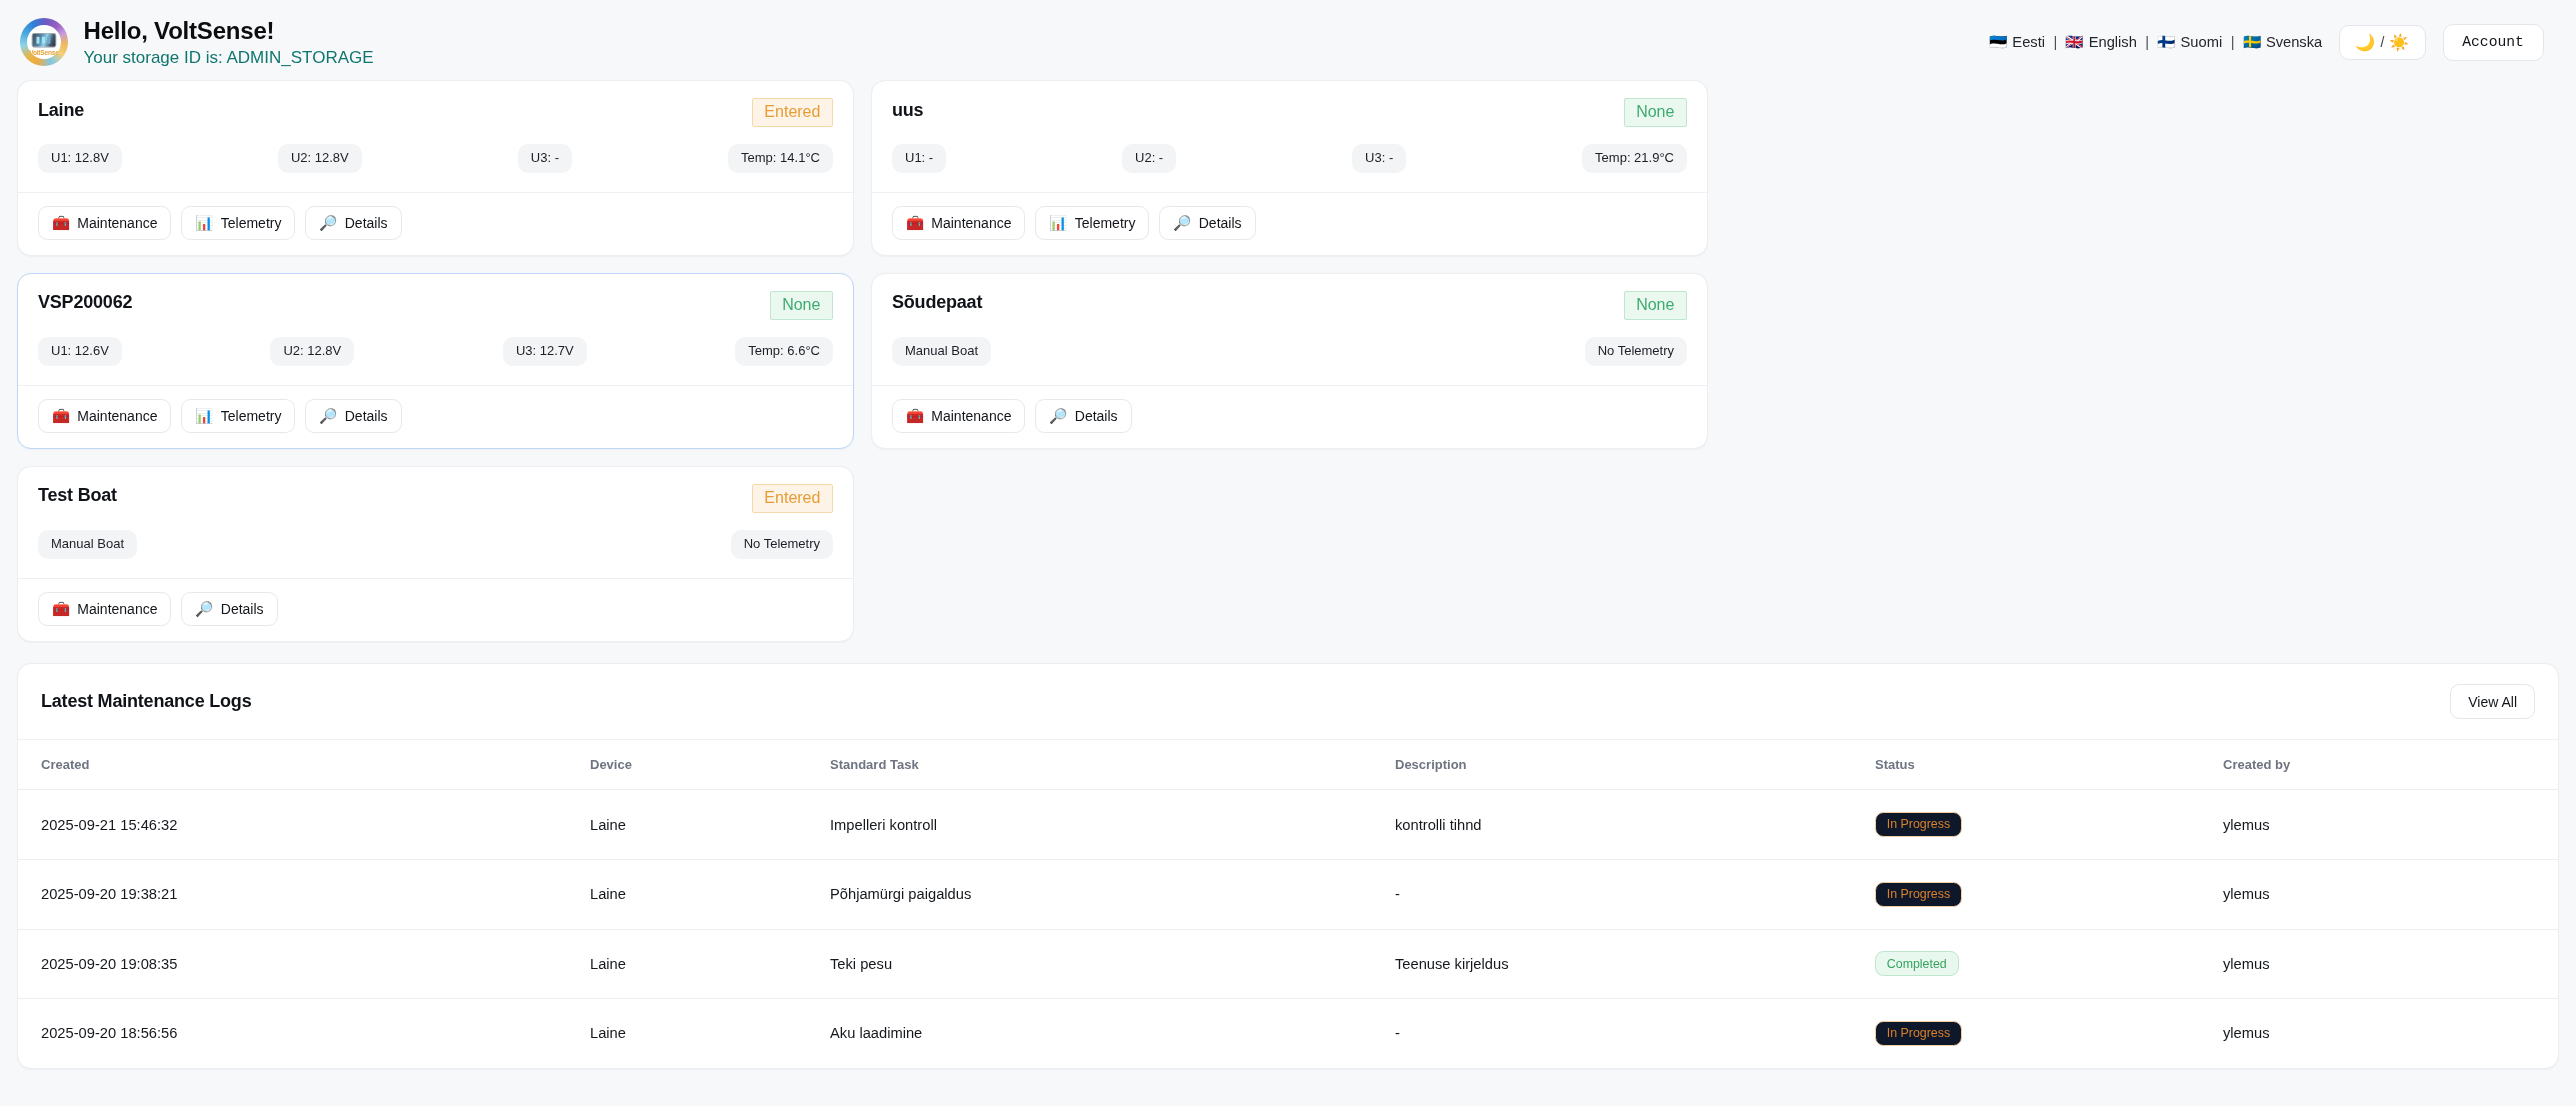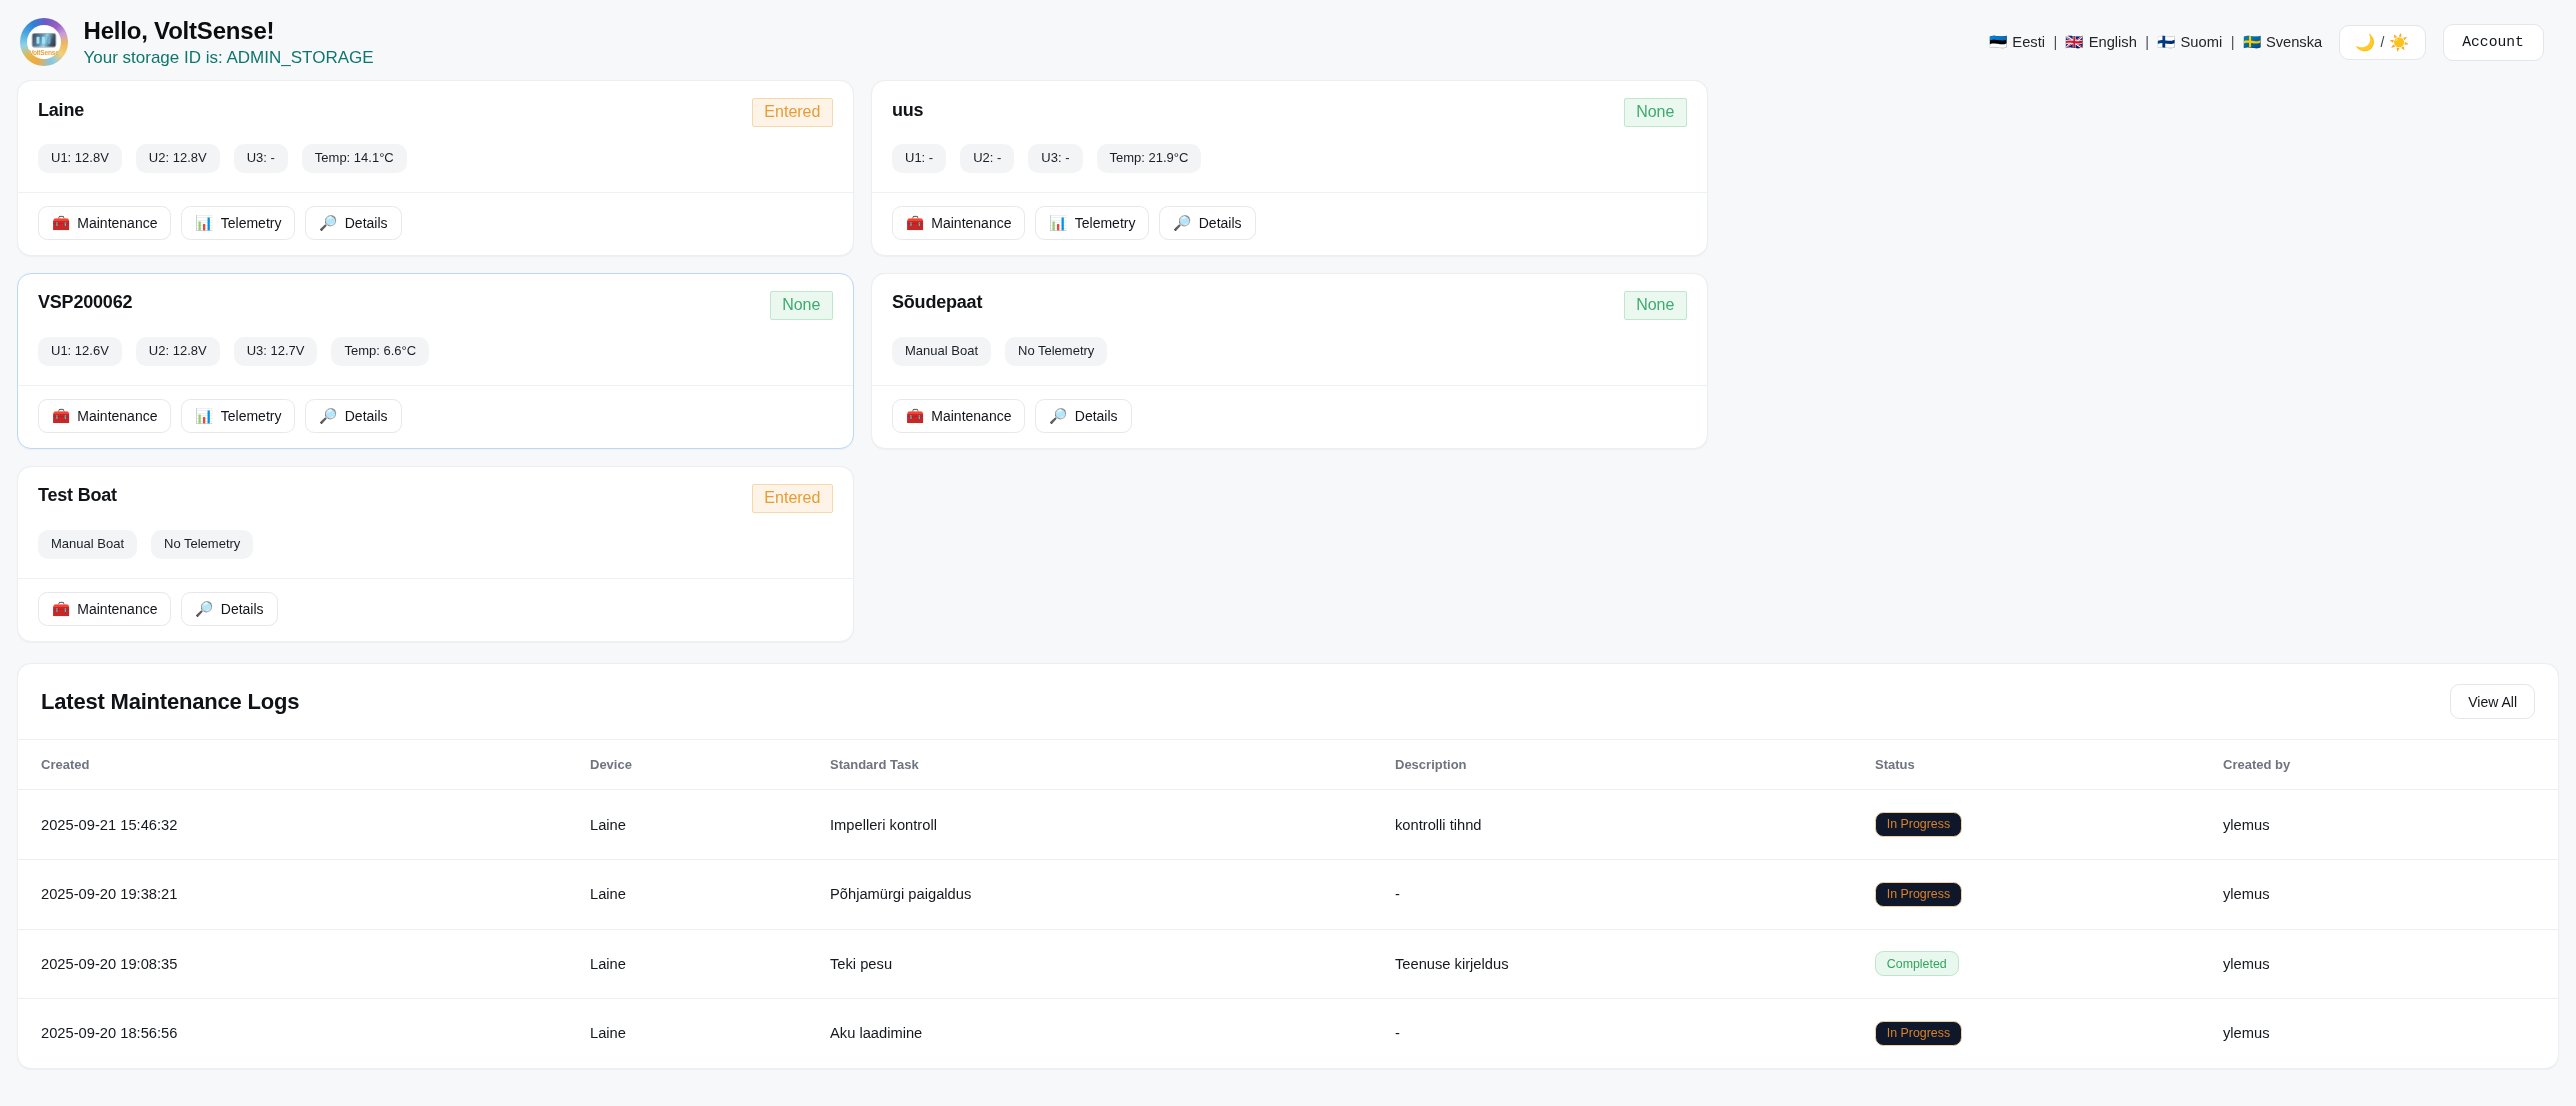--- a/index.html
+++ b/index.html
@@ -147,21 +147,21 @@
   }
   .badge {
     font-size: 16px;
     border-radius: 2px;
     padding: 5.4px 11.6px;
     line-height: 1;
     white-space: nowrap;
   }
   .badge.entered { color: #e89b34; background: #fdf4e7; border: 0.8px solid #f5d9ab; }
   .badge.none    { color: #3faa70; background: #eaf8ef; border: 0.8px solid #bfe6ce; }
-  .chips { display: flex; flex-wrap: wrap; gap: 14px; }
+  .chips { display: flex; flex-wrap: wrap; gap: 3px; justify-content: space-between; }
   .chip {
     background: #f3f4f6;
     border-radius: 10px;
     padding: 7.7px 13px;
     font-size: 13px;
     color: #1b1f26;
     line-height: 1.1;
     white-space: nowrap;
   }
   .card-footer {
@@ -197,21 +197,21 @@
     overflow: hidden;
   }
   .logs-head {
     display: flex;
     align-items: center;
     justify-content: space-between;
     padding: 20px 23px 20px 23px;
     border-bottom: 0.8px solid #eef0f3;
   }
   .logs-title {
-    font-size: 22px;
+    font-size: 18px;
     font-weight: bold;
     color: #0f1217;
     letter-spacing: -0.2px;
   }
   .view-all-btn {
     border: 0.8px solid #e3e6ea;
     background: #ffffff;
     border-radius: 9.3px;
     padding: 8.5px 17px;
     font-size: 14px;

